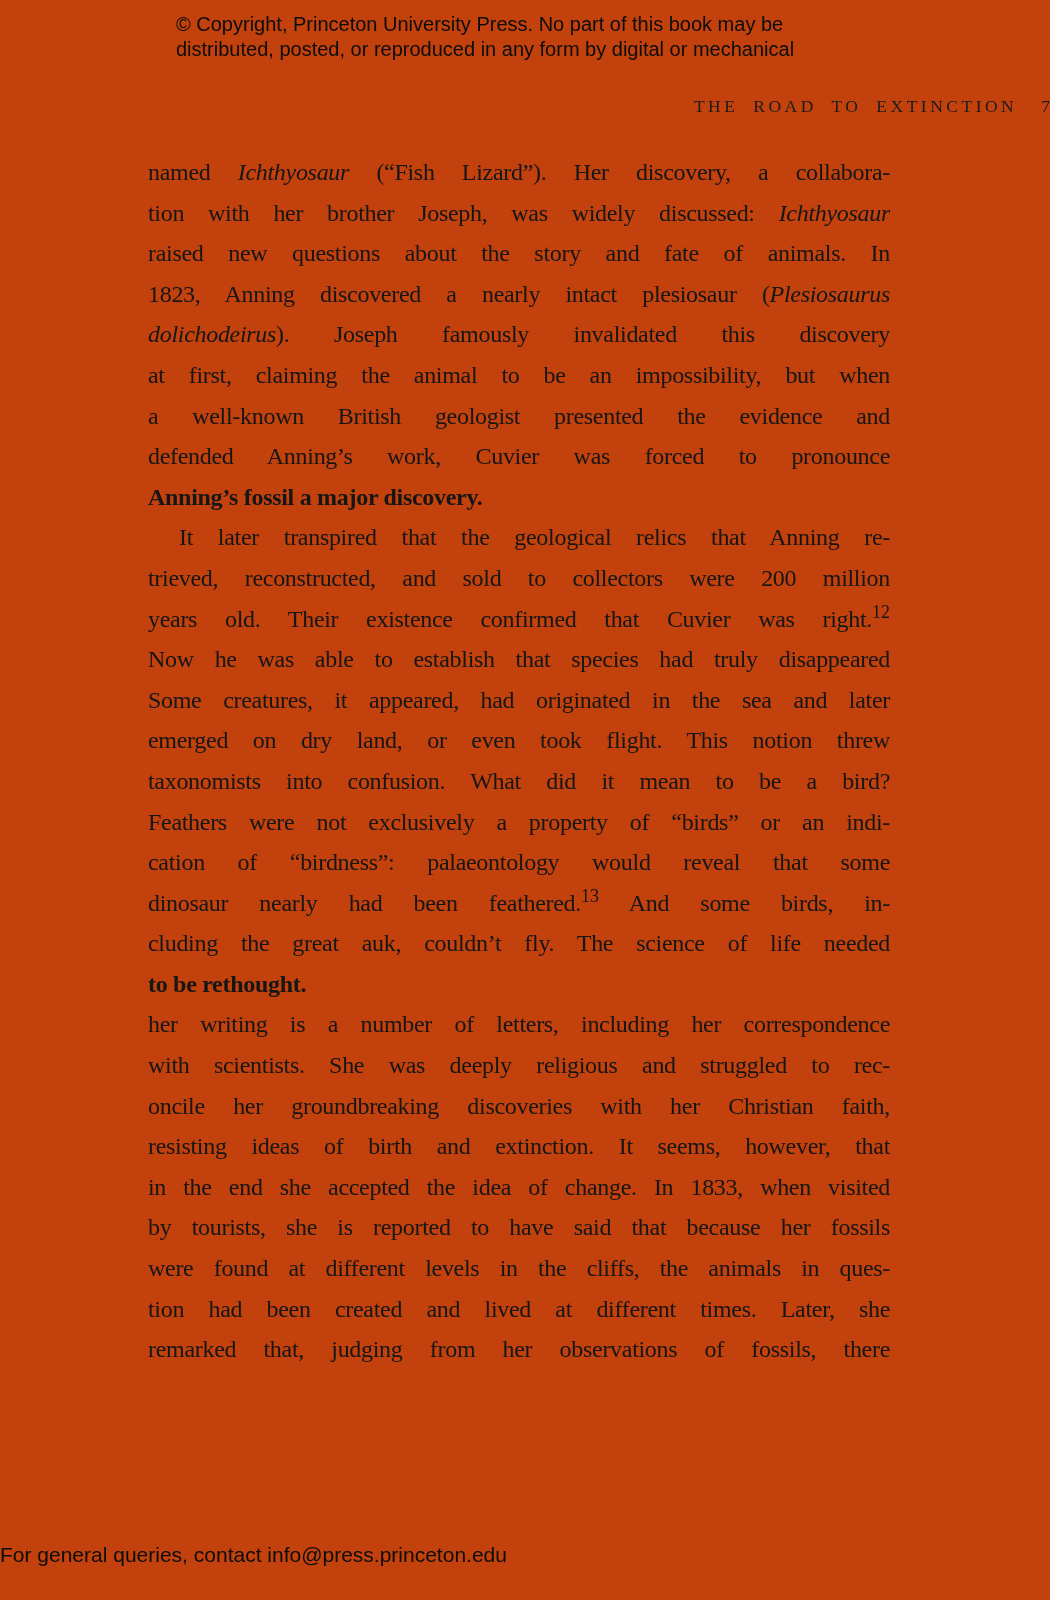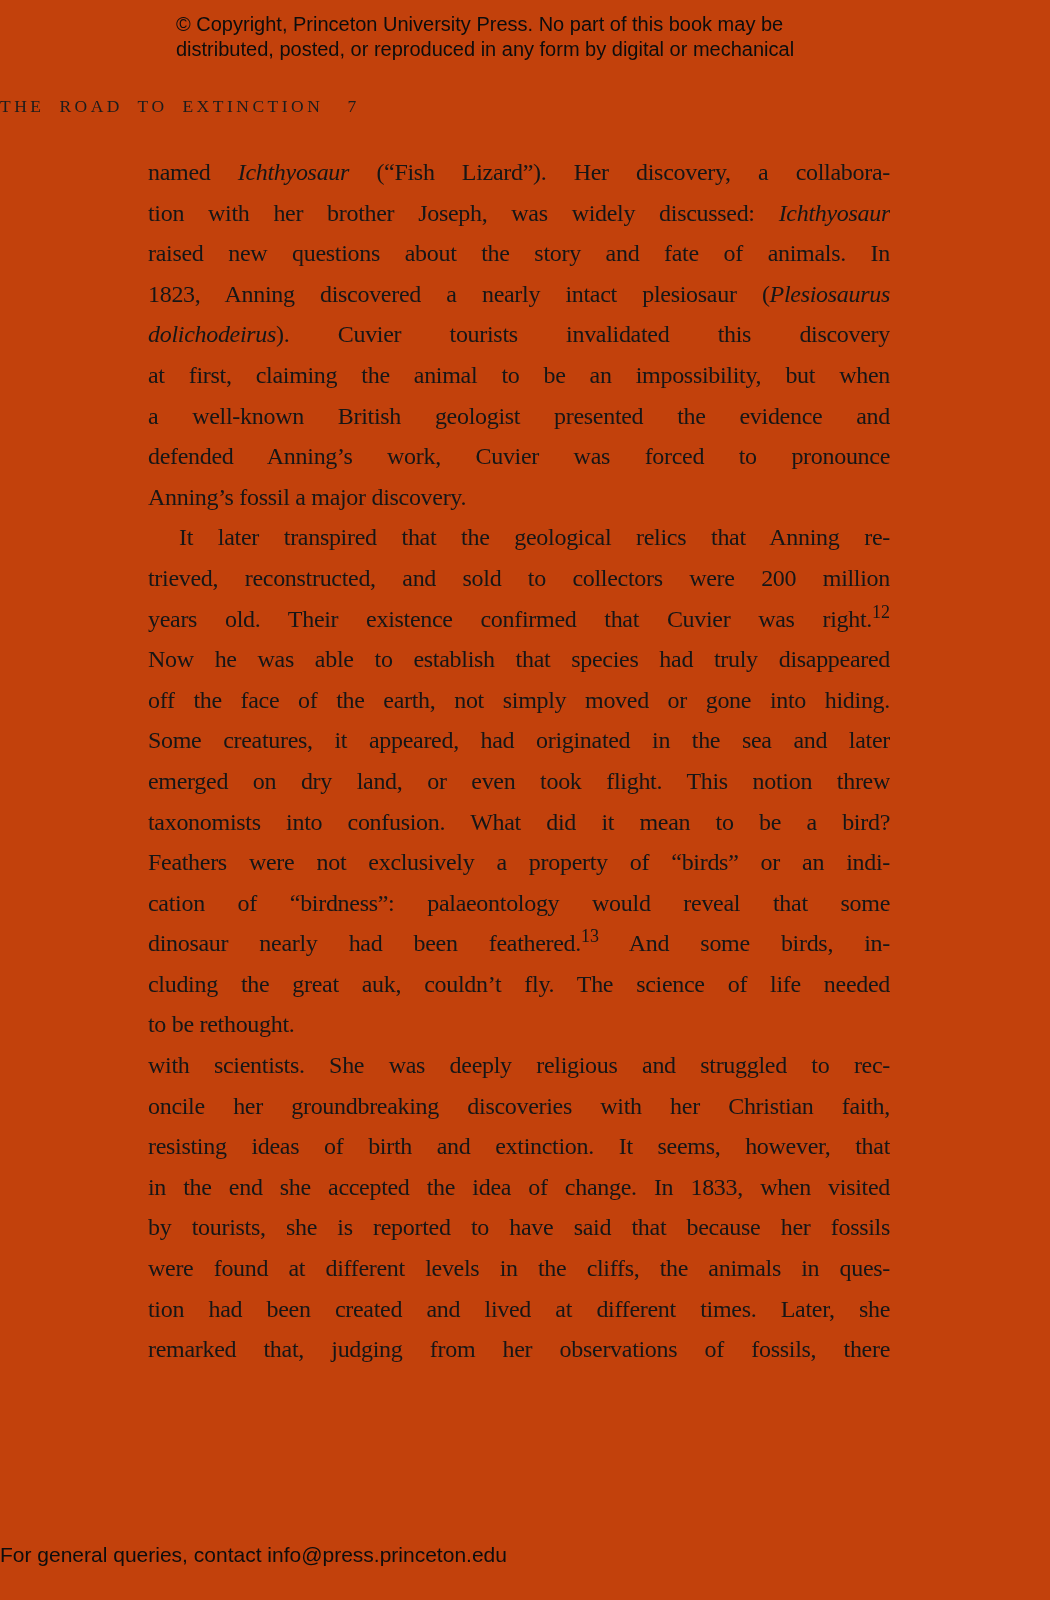--- a/index.html
+++ b/index.html
@@ -22,21 +22,21 @@
     font-size: 20px;
     line-height: 25px;
     color: #0d0d0d;
     text-align: left;
   }
   .running-head {
     position: absolute;
     top: 96px;
     left: 0;
     width: 100%;
-    text-align: left;
+    text-align: right;
     font-family: "Liberation Serif", serif;
     font-size: 17.5px;
     letter-spacing: 3.5px;
     word-spacing: 7px;
     color: #1c1c1c;
     white-space: nowrap;
   }
   .running-head .pagenum {
     display: inline-block;
     margin-left: 24px;
@@ -52,21 +52,21 @@
     letter-spacing: -0.3px;
     color: #161616;
   }
   .line {
     height: 40.6px;
     line-height: 40.6px;
     overflow: hidden;
     text-align: justify;
     text-align-last: justify;
   }
-  .line.no-j { text-align-last: left; }
+  .line.no-j { text-align-last: left; font-weight: bold; }
   .line.indent { text-indent: 31px; }
   .line i { font-style: italic; }
   .line sup {
     font-size: 18px;
     line-height: 0;
     vertical-align: 9px;
     letter-spacing: 0;
   }
   .footer {
     position: absolute;
@@ -91,42 +91,42 @@
   <div class="running-head">
     <span>THE ROAD TO EXTINCTION</span><span class="pagenum">7</span>
   </div>
 
   <div class="body-text">
       <div>
         <div class="line"><span>named </span><i>Ichthyosaur</i><span> (“Fish Lizard”). Her discovery, a collabora-</span></div>
         <div class="line"><span>tion with her brother Joseph, was widely discussed: </span><i>Ichthyosaur</i></div>
         <div class="line"><span>raised new questions about the story and fate of animals. In</span></div>
         <div class="line"><span>1823, Anning discovered a nearly intact plesiosaur (</span><i>Plesiosaurus</i></div>
-        <div class="line"><i>dolichodeirus</i><span>). Cuvier tourists invalidated this discovery</span></div>
+        <div class="line"><i>dolichodeirus</i><span>). Joseph famously invalidated this discovery</span></div>
         <div class="line"><span>at first, claiming the animal to be an impossibility, but when</span></div>
         <div class="line"><span>a well-known British geologist presented the evidence and</span></div>
         <div class="line"><span>defended Anning’s work, Cuvier was forced to pronounce</span></div>
         <div class="line no-j"><span>Anning’s fossil a major discovery.</span></div>
       </div>
       <div>
         <div class="line indent"><span>It later transpired that the geological relics that Anning re-</span></div>
         <div class="line"><span>trieved, reconstructed, and sold to collectors were 200 million</span></div>
         <div class="line"><span>years old. Their existence confirmed that Cuvier was right.</span><sup>12</sup></div>
         <div class="line"><span>Now he was able to establish that species had truly disappeared</span></div>
-        <div class="line"><span>off the face of the earth, not simply moved or gone into hiding.</span></div>
         <div class="line"><span>Some creatures, it appeared, had originated in the sea and later</span></div>
         <div class="line"><span>emerged on dry land, or even took flight. This notion threw</span></div>
         <div class="line"><span>taxonomists into confusion. What did it mean to be a bird?</span></div>
         <div class="line"><span>Feathers were not exclusively a property of “birds” or an indi-</span></div>
         <div class="line"><span>cation of “birdness”: palaeontology would reveal that some</span></div>
         <div class="line"><span>dinosaur nearly had been feathered.</span><sup>13</sup><span> And some birds, in-</span></div>
         <div class="line"><span>cluding the great auk, couldn’t fly. The science of life needed</span></div>
         <div class="line no-j"><span>to be rethought.</span></div>
       </div>
       <div>
+        <div class="line"><span>her writing is a number of letters, including her correspondence</span></div>
         <div class="line"><span>with scientists. She was deeply religious and struggled to rec-</span></div>
         <div class="line"><span>oncile her groundbreaking discoveries with her Christian faith,</span></div>
         <div class="line"><span>resisting ideas of birth and extinction. It seems, however, that</span></div>
         <div class="line"><span>in the end she accepted the idea of change. In 1833, when visited</span></div>
         <div class="line"><span>by tourists, she is reported to have said that because her fossils</span></div>
         <div class="line"><span>were found at different levels in the cliffs, the animals in ques-</span></div>
         <div class="line"><span>tion had been created and lived at different times. Later, she</span></div>
         <div class="line"><span>remarked that, judging from her observations of fossils, there</span></div>
       </div>
     </div>

